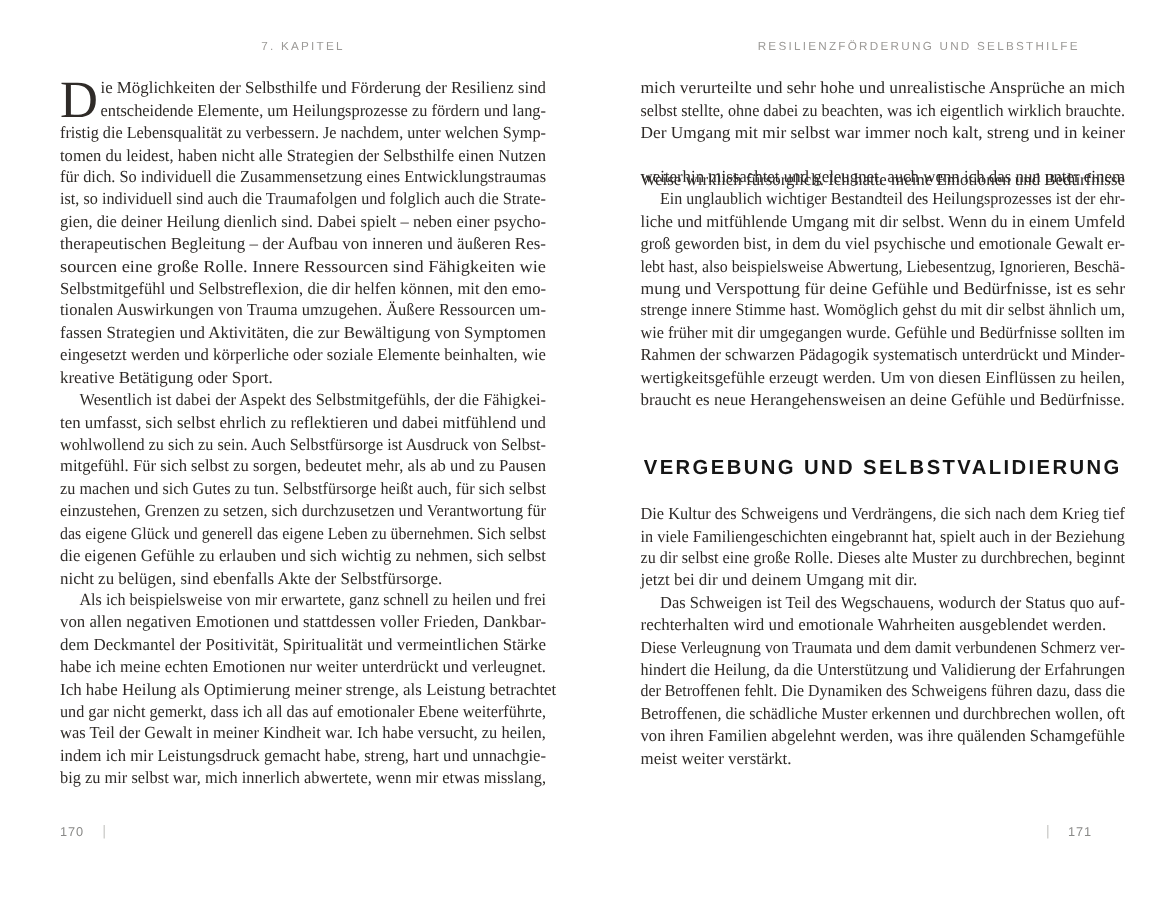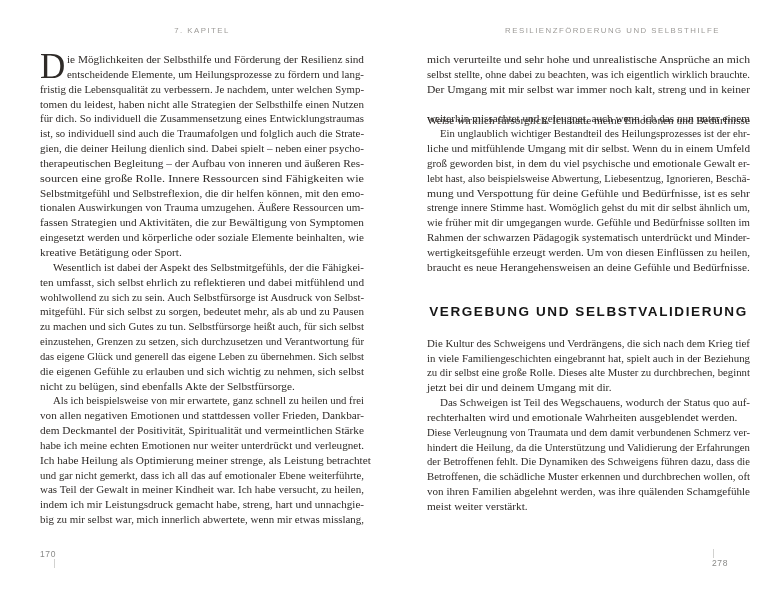--- a/index.html
+++ b/index.html
@@ -51,21 +51,21 @@
     color: #161616;
     text-align: center; white-space: nowrap;
     margin: 28px 0 16px 0;
   }
 
   .footer {
     position: absolute; top: 549px;
     font-family: "Liberation Sans", sans-serif;
     font-size: 8.5px; letter-spacing: 0.6px;
     color: #8a8a88;
-    display: flex; align-items: center; flex-direction: column;
+    display: flex; align-items: center;
   }
   .footer-left  { left: 40px; }
   .footer-right { right: 43px; }
   .footer .divider {
     display: inline-block; width: 1px; height: 9px;
     background: #d2d2d0;
   }
   .footer-left .divider  { margin-left: 13px; }
   .footer-right .divider { margin-right: 13px; }
 </style>
@@ -159,16 +159,16 @@
       </div>
     </div>
 
   <div class="footer footer-left">
     <span class="pagenum">170</span>
     <span class="divider"></span>
   </div>
 
   <div class="footer footer-right">
     <span class="divider"></span>
-    <span class="pagenum">278</span>
+    <span class="pagenum">171</span>
   </div>
 
 </div>
 
 </body></html>

